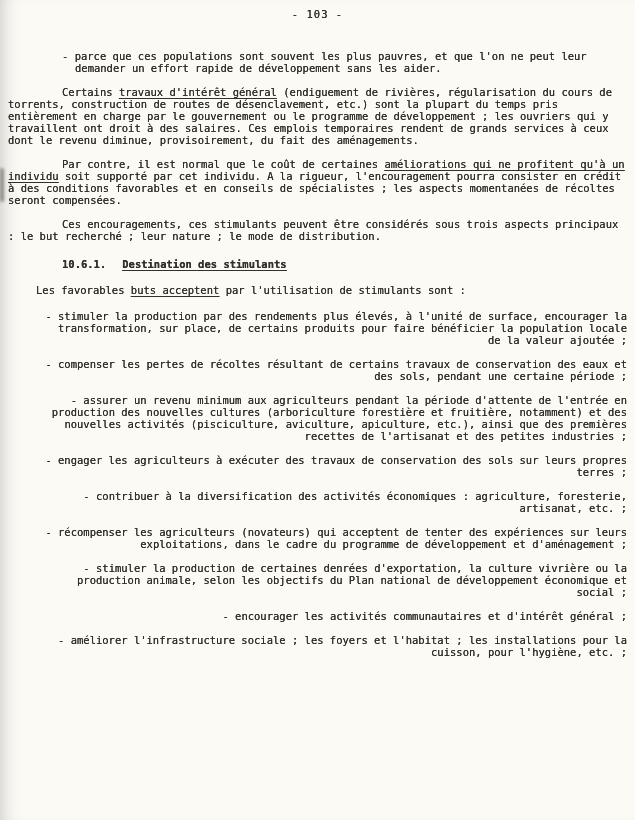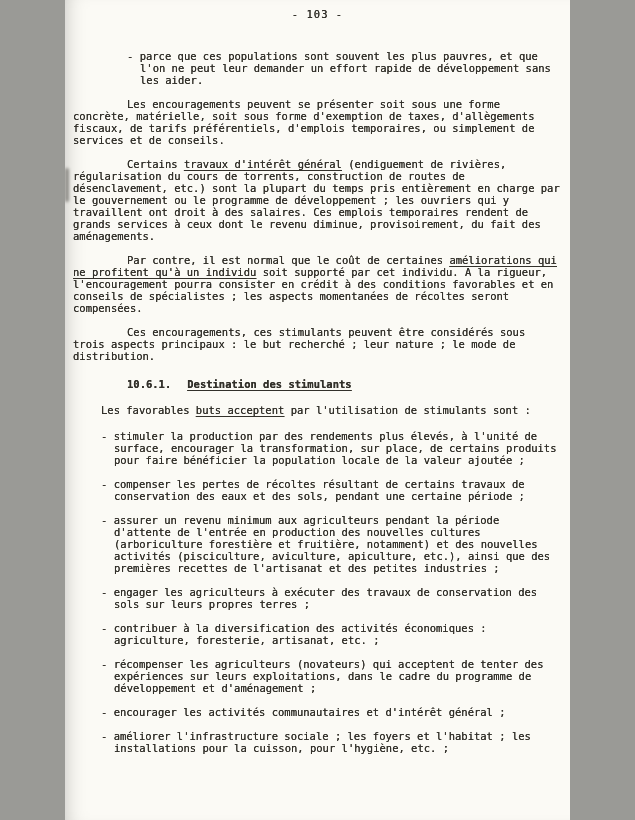--- a/index.html
+++ b/index.html
@@ -1,19 +1,19 @@
 <!DOCTYPE html>
 <html><head>
 <meta charset="utf-8">
 <style>
   * { margin: 0; padding: 0; box-sizing: border-box; }
   html, body { background: #9a9a96; }
   .page {
     position: relative;
-    width: 505px;
+    width: 635px;
     height: 820px;
     margin: 0 auto;
     background: #fbfaf5;
     color: #32302a;
     font-family: "DejaVu Sans Mono", "Liberation Mono", monospace;
     font-size: 10.5px;
     line-height: 12px;
     padding: 8px 8px 0 8px;
     overflow: hidden;
     box-shadow: inset 16px 0 22px -18px rgba(0,0,0,0.28);
@@ -37,20 +37,21 @@
     margin-bottom: 14px;
     font-weight: bold;
   }
   .heading .num { display: inline-block; margin-right: 16px; }
   .list-intro { margin-left: 28px; margin-bottom: 14px; }
   ul.bullets { list-style: none; margin-left: 28px; }
   ul.bullets li {
     padding-left: 13px;
     text-indent: -13px;
     margin-bottom: 12px;
+    text-align: right;
   }
   .u { text-decoration: underline; text-underline-offset: 2px; text-decoration-thickness: 1px; }
   .smudge {
     position: absolute;
     left: 0; top: 168px;
     width: 4px; height: 34px;
     background: rgba(40,38,34,0.45);
     filter: blur(1.5px);
     border-radius: 2px;
   }
@@ -58,35 +59,35 @@
 </head>
 <body>
 
 <div class="page">
   <div class="smudge"></div>
 
   <div class="pagenum">- 103 -</div>
 
   <div class="lead-bullet block">- parce que ces populations sont souvent les plus pauvres, et que l'on ne peut leur demander un effort rapide de développement sans les aider.</div>
 
-  <p class="para block">Les encouragements peuvent se présenter soit sous une forme concrète, matérielle, soit sous forme d'exemption de taxes, d'allègements fiscaux, de tarifs préférentiels, d'emplois temporaires, ou simplement de services et de conseils.</p>
 
   <p class="para block"><span>Certains </span><span class="u">travaux d'intérêt général</span><span> (endiguement de rivières, régularisation du cours de torrents, construction de routes de désenclavement, etc.) sont la plupart du temps pris entièrement en charge par le gouvernement ou le programme de développement ; les ouvriers qui y travaillent ont droit à des salaires. Ces emplois temporaires rendent de grands services à ceux dont le revenu diminue, provisoirement, du fait des aménagements.</span></p>
 
   <p class="para block"><span>Par contre, il est normal que le coût de certaines </span><span class="u">améliorations qui ne profitent qu'à un individu</span><span> soit supporté par cet individu. A la rigueur, l'encouragement pourra consister en crédit à des conditions favorables et en conseils de spécialistes ; les aspects momentanées de récoltes seront compensées.</span></p>
 
   <p class="para block">Ces encouragements, ces stimulants peuvent être considérés sous trois aspects principaux : le but recherché ; leur nature ; le mode de distribution.</p>
 
   <div class="heading"><span class="num">10.6.1.</span><span class="u">Destination des stimulants</span></div>
 
   <p class="list-intro"><span>Les favorables </span><span class="u">buts acceptent</span><span> par l'utilisation de stimulants sont :</span></p>
 
   <ul class="bullets">
     <li>- stimuler la production par des rendements plus élevés, à l'unité de surface, encourager la transformation, sur place, de certains produits pour faire bénéficier la population locale de la valeur ajoutée ;</li>
     <li>- compenser les pertes de récoltes résultant de certains travaux de conservation des eaux et des sols, pendant une certaine période ;</li>
     <li>- assurer un revenu minimum aux agriculteurs pendant la période d'attente de l'entrée en production des nouvelles cultures (arboriculture forestière et fruitière, notamment) et des nouvelles activités (pisciculture, aviculture, apiculture, etc.), ainsi que des premières recettes de l'artisanat et des petites industries ;</li>
     <li>- engager les agriculteurs à exécuter des travaux de conservation des sols sur leurs propres terres ;</li>
     <li>- contribuer à la diversification des activités économiques : agriculture, foresterie, artisanat, etc. ;</li>
     <li>- récompenser les agriculteurs (novateurs) qui acceptent de tenter des expériences sur leurs exploitations, dans le cadre du programme de développement et d'aménagement ;</li>
+    <li>- stimuler la production de certaines denrées d'exportation, la culture vivrière ou la production animale, selon les objectifs du Plan national de développement économique et social ;</li>
     <li>- encourager les activités communautaires et d'intérêt général ;</li>
     <li>- améliorer l'infrastructure sociale ; les foyers et l'habitat ; les installations pour la cuisson, pour l'hygiène, etc. ;</li>
   </ul>
 </div>
 
 </body></html>

